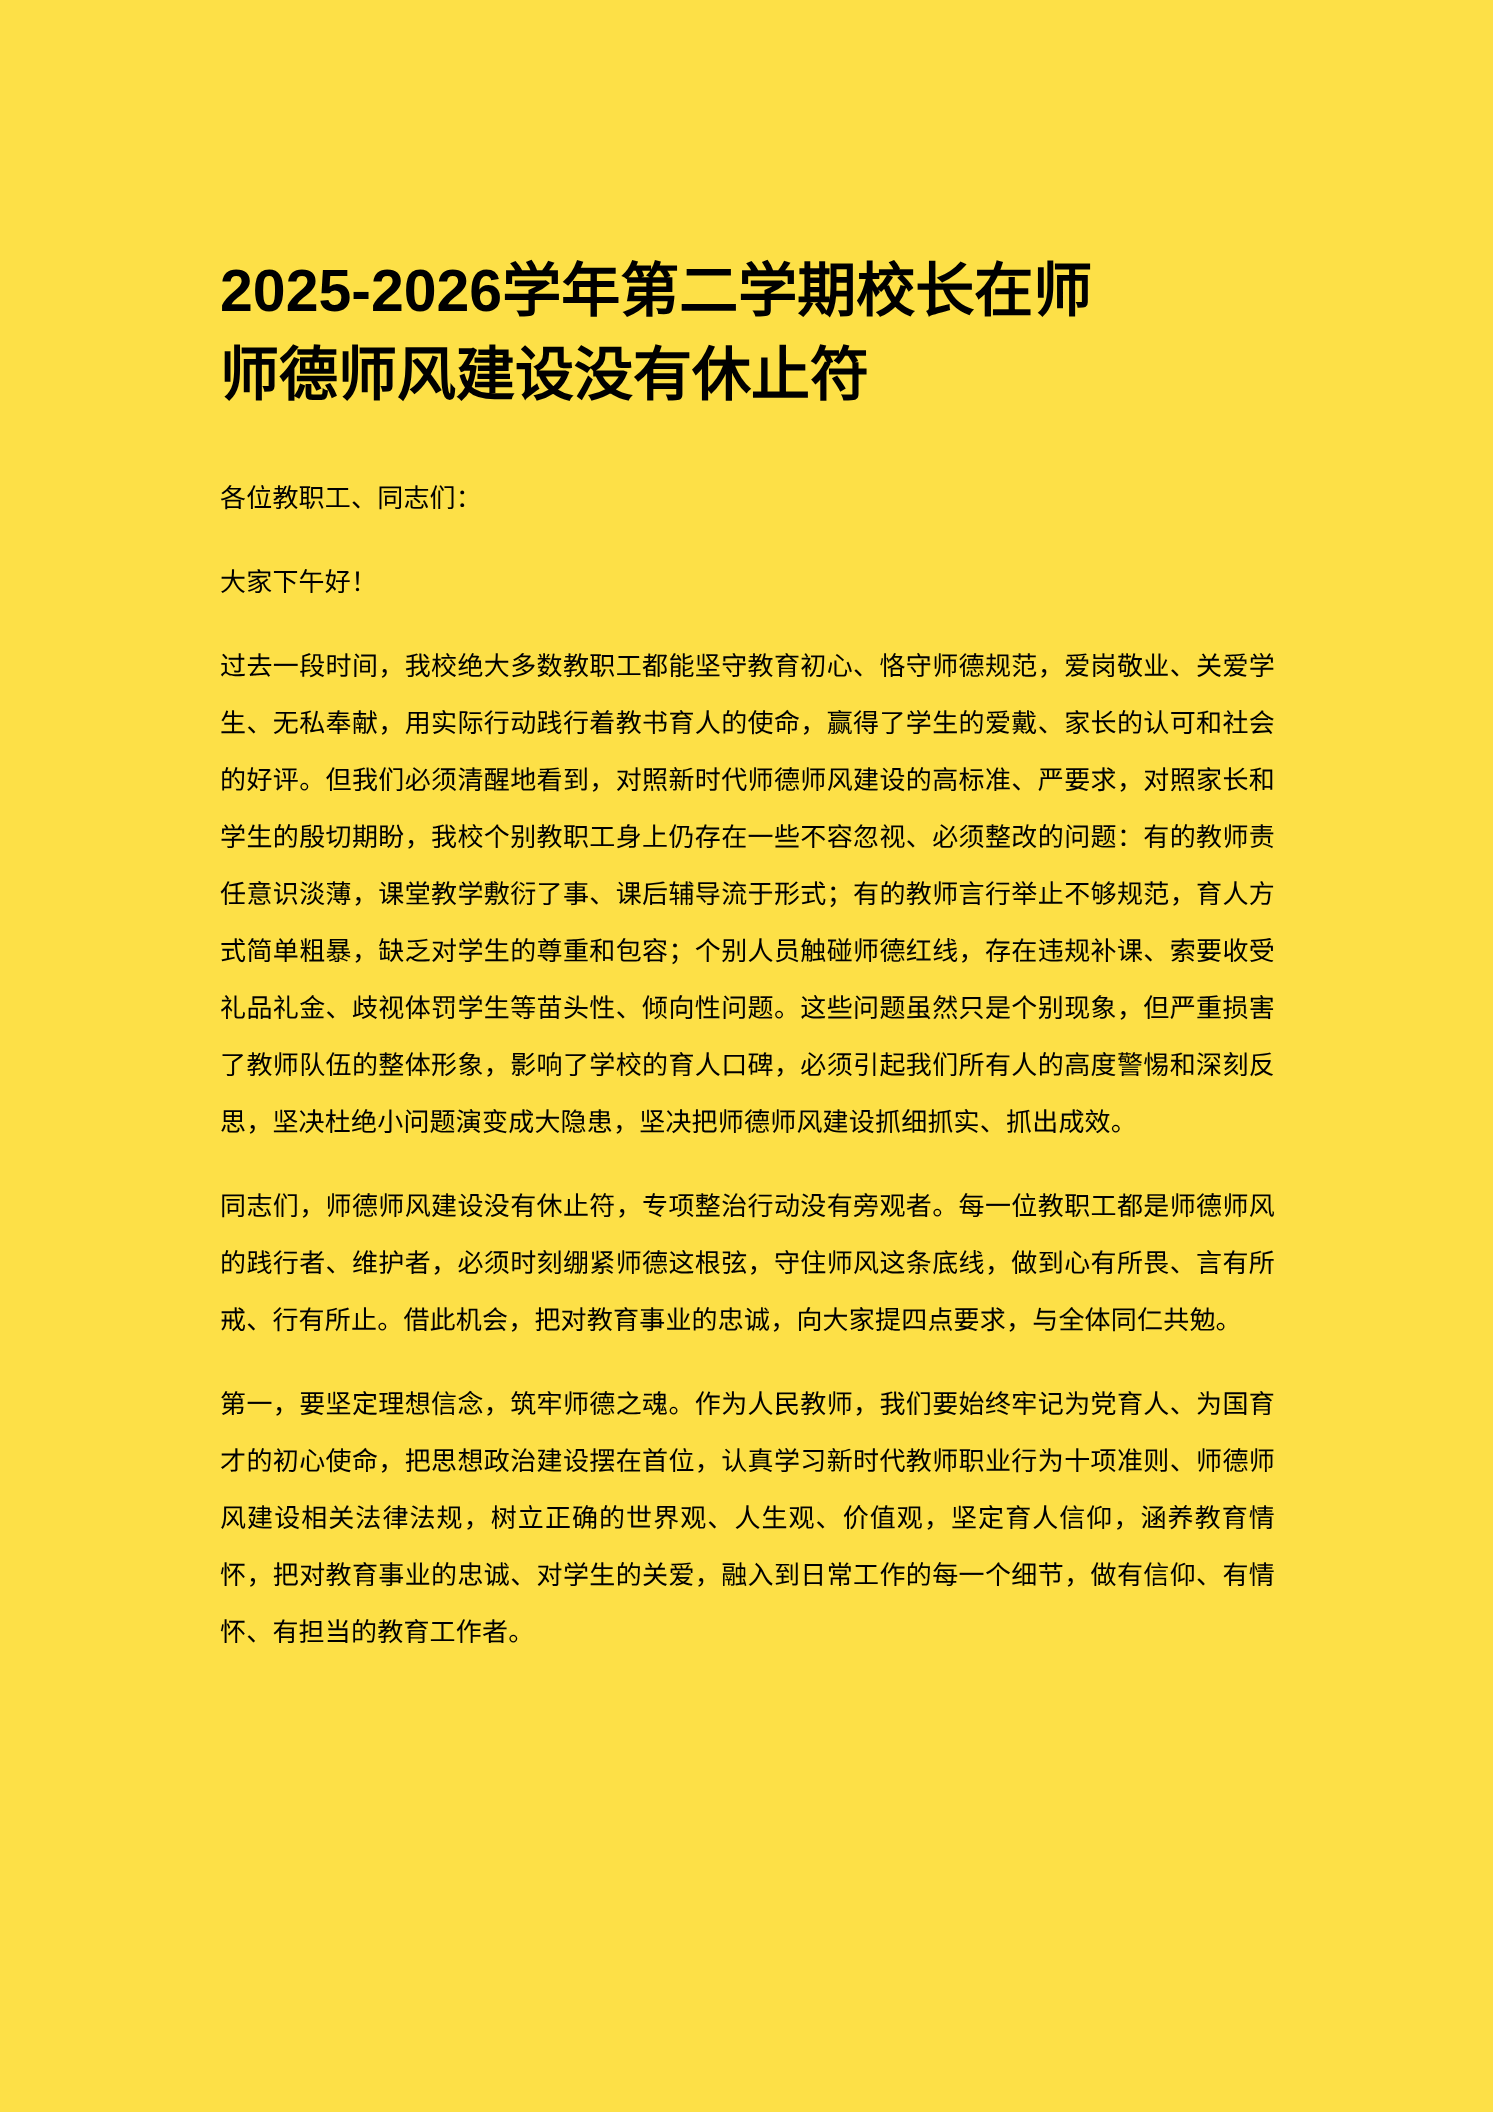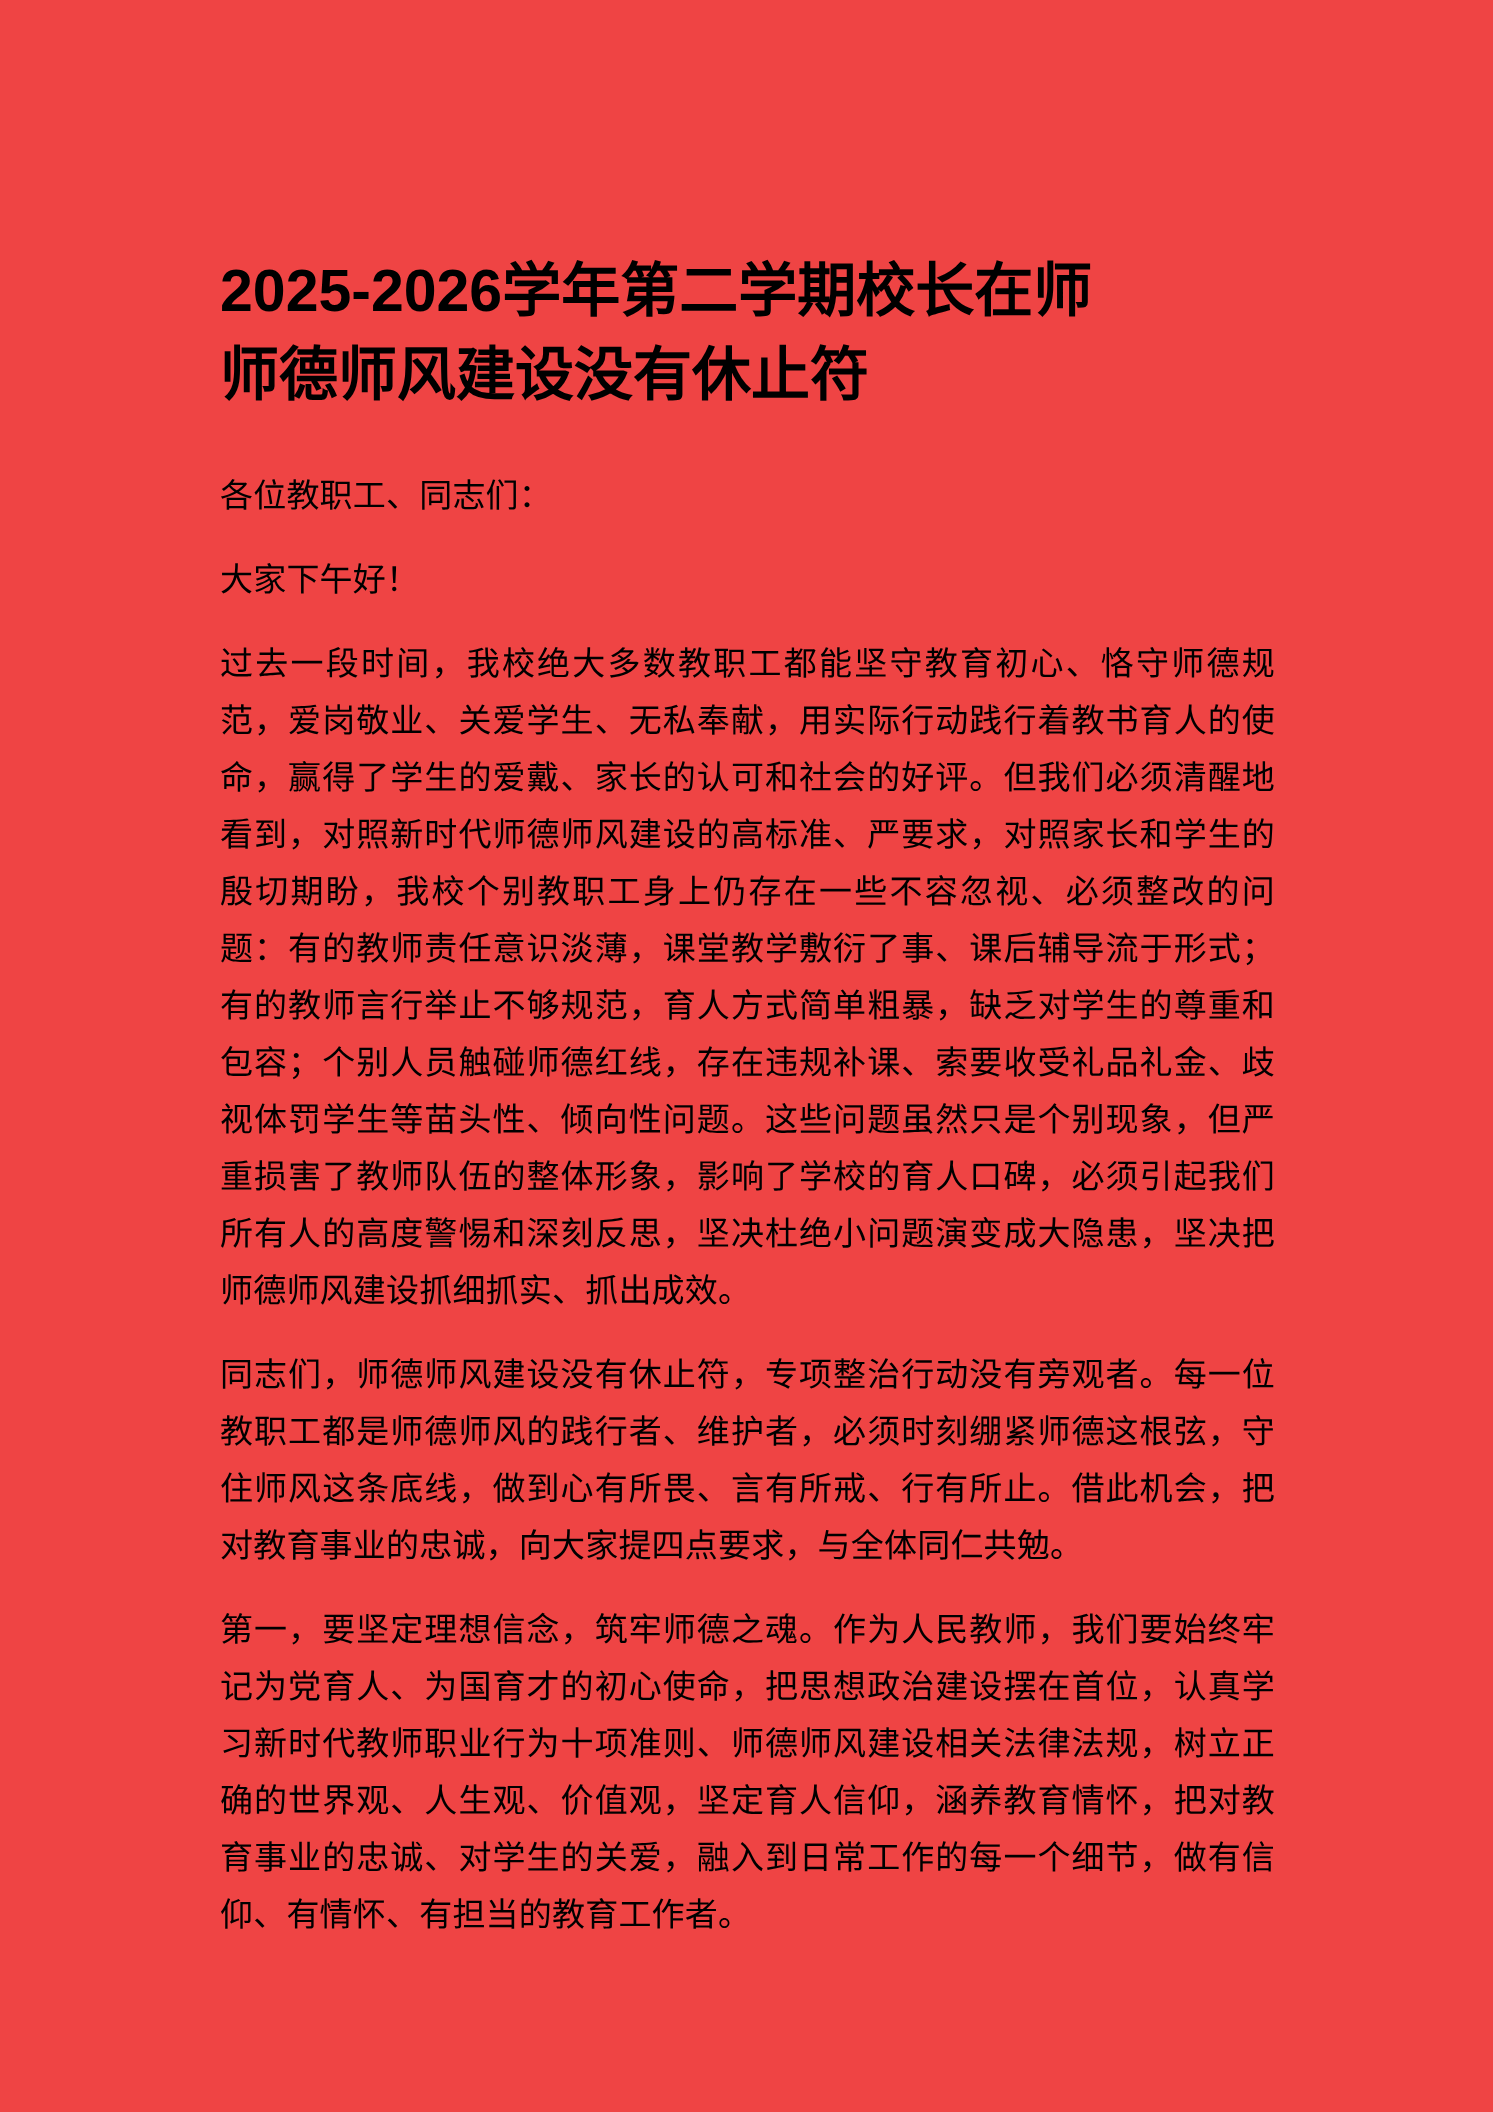--- a/index.html
+++ b/index.html
@@ -12,21 +12,21 @@
     width: 1493px;
     height: 2112px;
     font-family: "Liberation Sans", "DejaVu Sans", sans-serif;
     color: #000000;
     -webkit-font-smoothing: antialiased;
   }
   .page {
     position: relative;
     width: 1493px;
     height: 2112px;
-    background: #ef4444;
+    background: #fde047;
     box-sizing: border-box;
     padding: 4px;
     overflow: hidden;
   }
   .content {
     position: absolute;
     left: 220px;
     top: 0;
     width: 1055px;
   }
@@ -41,27 +41,27 @@
     text-align: left;
     word-break: break-all;
     font-family: "Liberation Sans", "DejaVu Sans", sans-serif;
   }
   .body-block {
     margin-top: 52px;
   }
   p.para {
     margin: 0 0 0 0;
     padding: 0;
-    font-size: 33px;
+    font-size: 26px;
     line-height: 57px;
     text-align: justify;
     text-justify: inter-character;
     word-break: break-all;
     letter-spacing: 0.2px;
-    font-family: Liberation Mono, monospace;
+    font-family: Liberation Serif, serif;
   }
   p.para + p.para {
     margin-top: 27px;
   }
   p.para.short {
     text-align: left;
   }
 </style>
 </head>
 <body>

